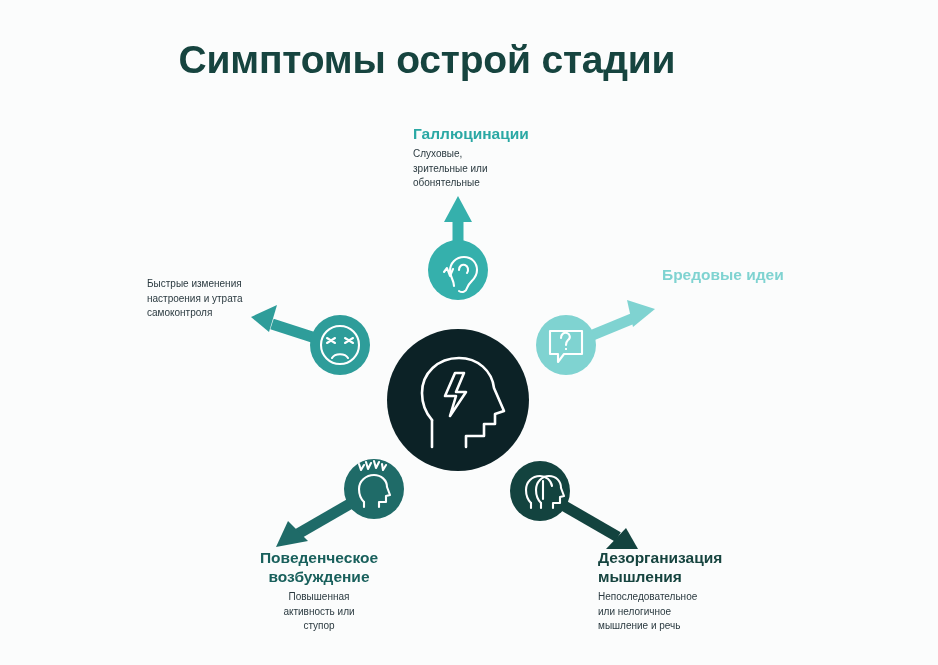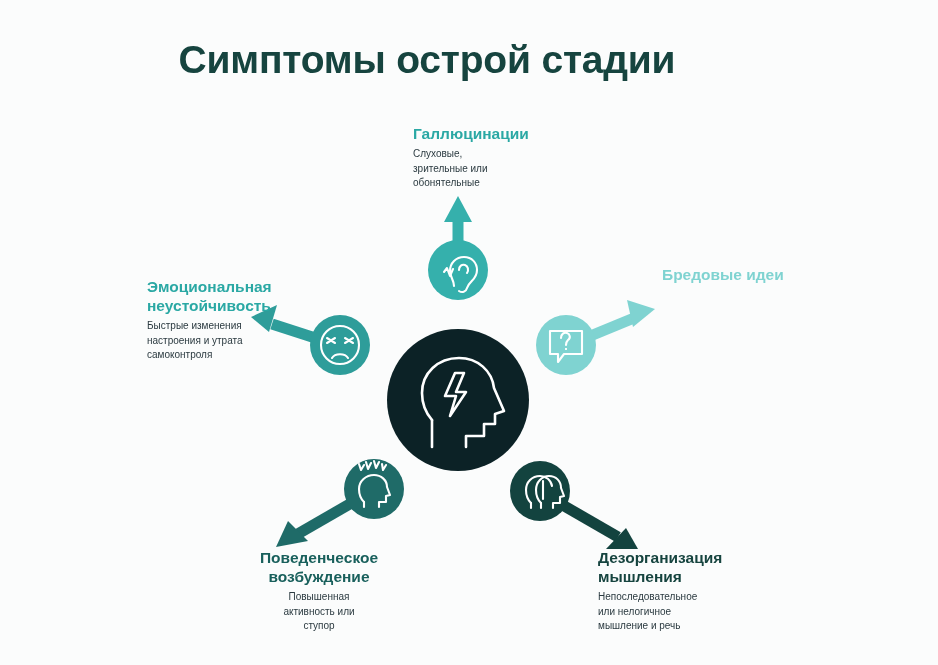--- a/index.html
+++ b/index.html
@@ -151,22 +151,20 @@
   </svg>
 
   <div class="node-label" style="left:413px; top:124px; width:200px;">
     <div class="node-heading" style="color:#2AA8A4;">Галлюцинации</div>
     <div class="node-desc">Слуховые,
 зрительные или
 обонятельные</div>
   </div>
 
   <div class="node-label" style="left:147px; top:277px; width:210px;">
-    <div class="node-heading" style="color:#2AA8A4;">Эмоциональная
-неустойчивость</div>
     <div class="node-desc">Быстрые изменения
 настроения и утрата
 самоконтроля</div>
   </div>
 
   <div class="node-label" style="left:662px; top:265px; width:210px;">
     <div class="node-heading" style="color:#7FD3D1;">Бредовые идеи</div>
   </div>
 
   <div class="node-label" style="left:214px; top:548px; width:210px;text-align:center;">

